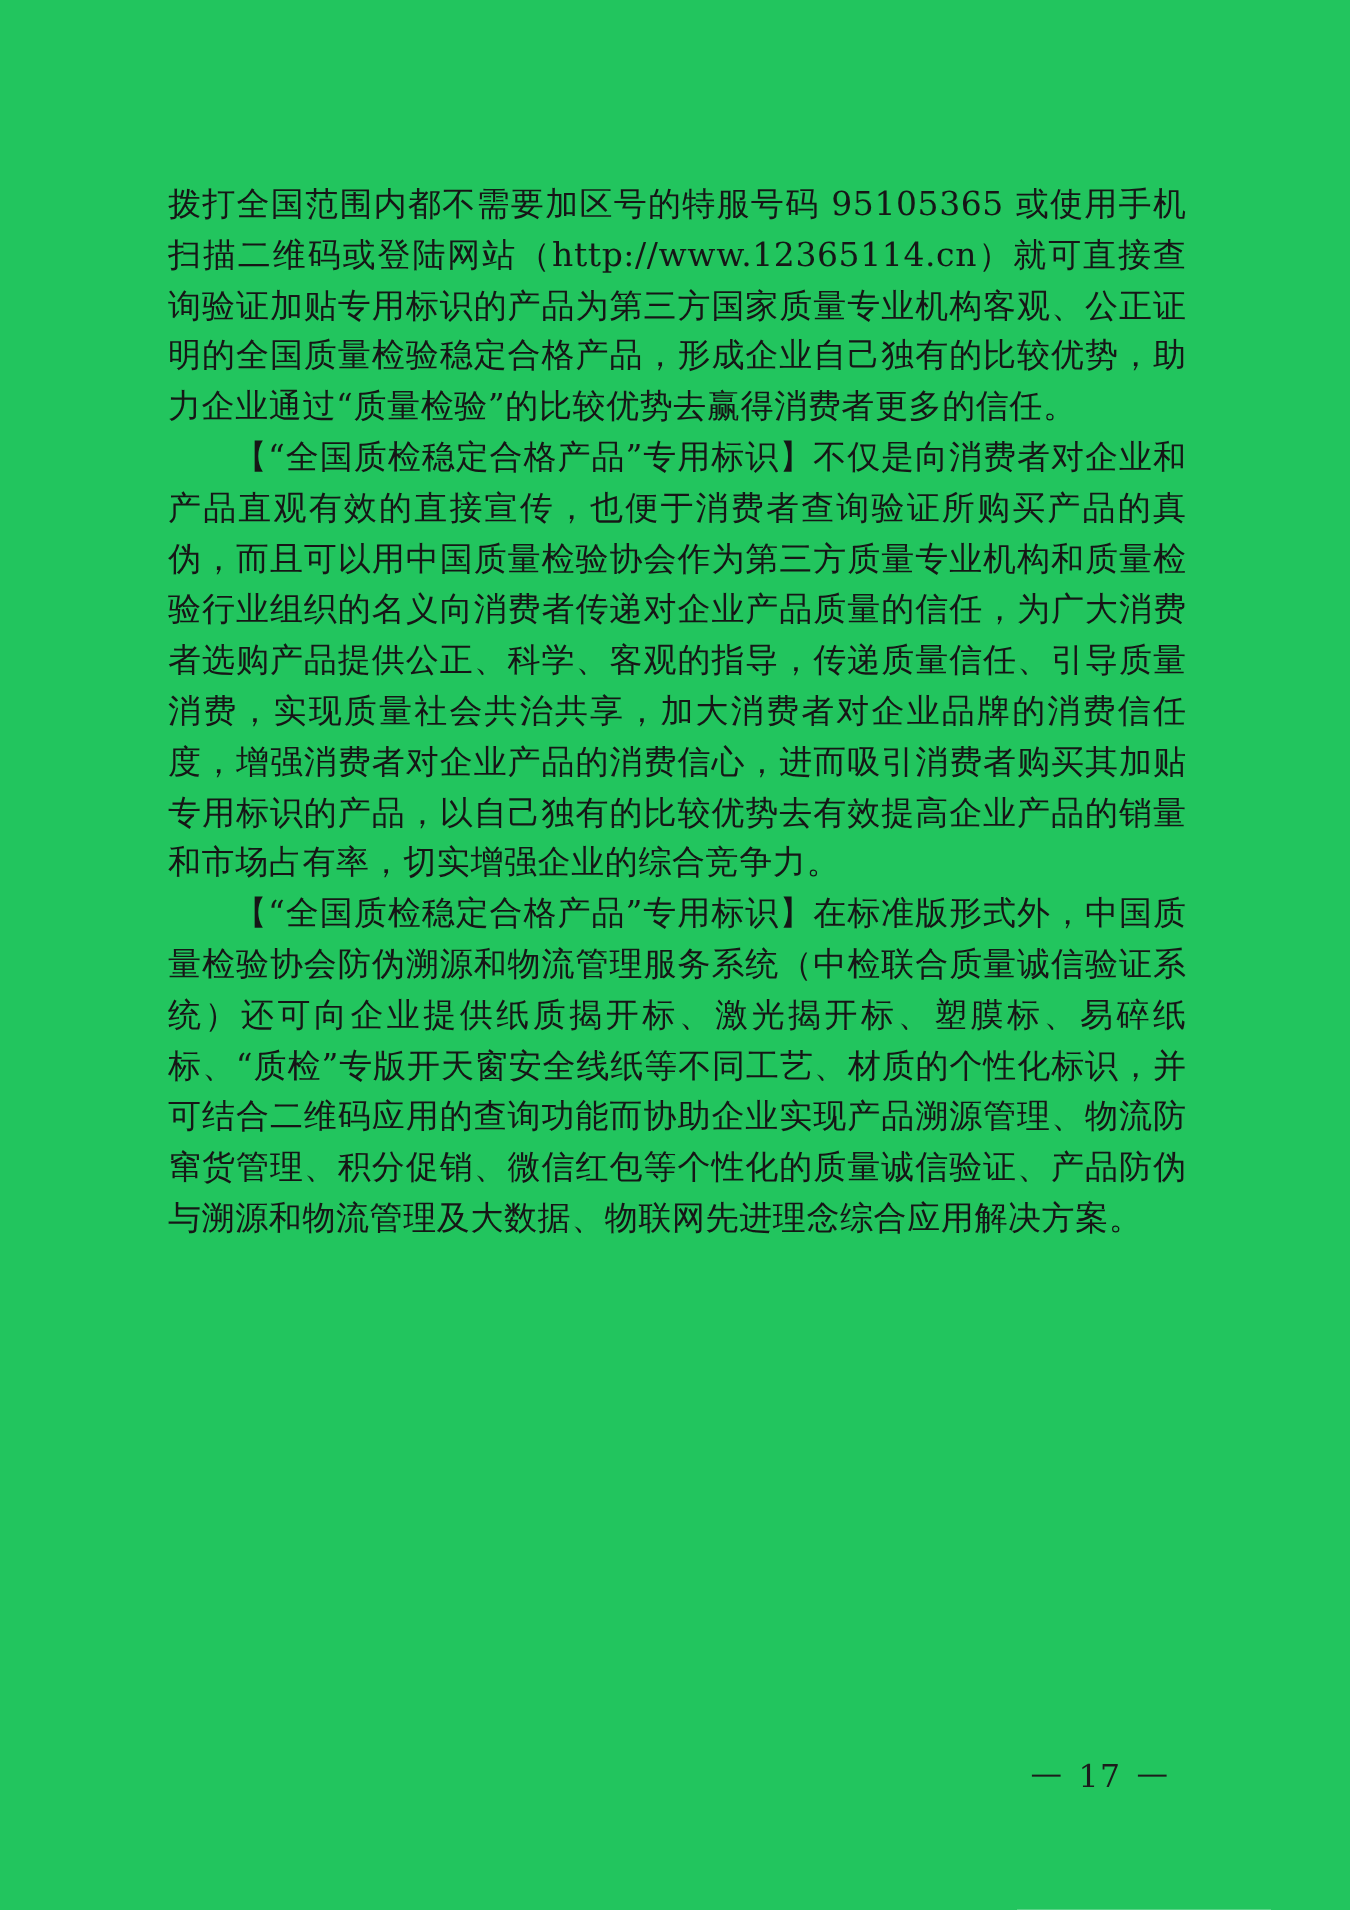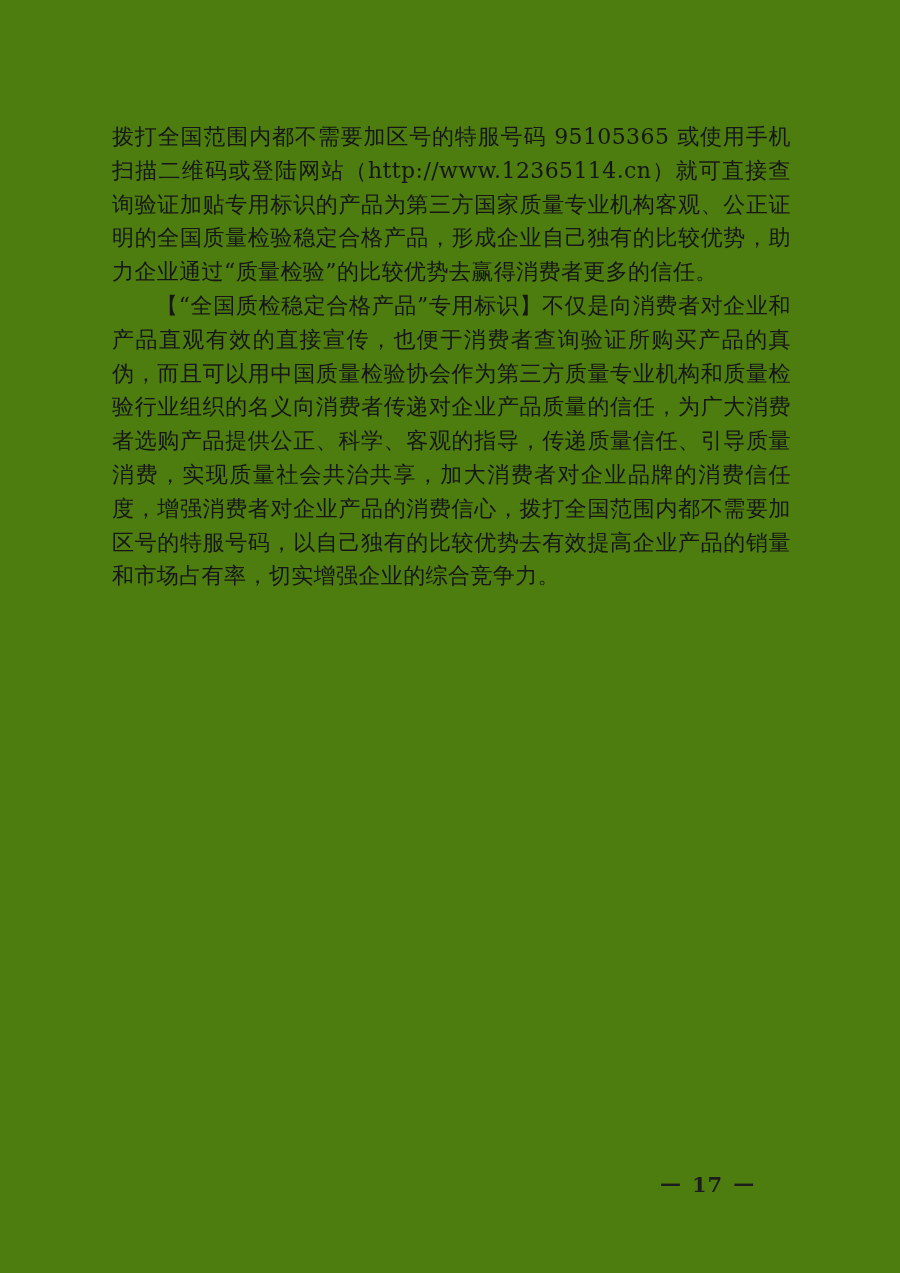--- a/index.html
+++ b/index.html
@@ -10,21 +10,21 @@
     width: 900px;
     height: 1273px;
     background: #ffffff;
     position: relative;
     font-family: "DejaVu Serif", "Liberation Serif", serif;
     overflow: hidden;
   }
   .page {
     position: absolute;
     inset: 0;
-    background: #4d7c0f;
+    background: #22c55e;
   }
   .text-block {
     position: absolute;
     left: 112px;
     top: 120px;
     width: 679px;
   }
   .para {
     margin: 0;
     padding: 0;
@@ -35,37 +35,37 @@
     text-align: justify;
     text-justify: inter-character;
     font-weight: 400;
   }
   .para.indent {
     text-indent: 2em;
   }
   .footer {
     position: absolute;
     top: 1172px;
-    left: 650px;
+    left: 677px;
     font-size: 21px;
     color: #1c1c1c;
     letter-spacing: 1px;
     white-space: nowrap;
-    font-weight: bold;
   }
   .footer .dash {
     display: inline-block;
     margin: 0 10px;
     transform: translateY(-2px);
   }
 </style>
 </head>
 <body>
 
 <div class="page">
   <div class="text-block">
     <p class="para">拨打全国范围内都不需要加区号的特服号码 95105365 或使用手机扫描二维码或登陆网站（http://www.12365114.cn）就可直接查询验证加贴专用标识的产品为第三方国家质量专业机构客观、公正证明的全国质量检验稳定合格产品，形成企业自己独有的比较优势，助力企业通过“质量检验”的比较优势去赢得消费者更多的信任。</p>
-    <p class="para indent">【“全国质检稳定合格产品”专用标识】不仅是向消费者对企业和产品直观有效的直接宣传，也便于消费者查询验证所购买产品的真伪，而且可以用中国质量检验协会作为第三方质量专业机构和质量检验行业组织的名义向消费者传递对企业产品质量的信任，为广大消费者选购产品提供公正、科学、客观的指导，传递质量信任、引导质量消费，实现质量社会共治共享，加大消费者对企业品牌的消费信任度，增强消费者对企业产品的消费信心，拨打全国范围内都不需要加区号的特服号码，以自己独有的比较优势去有效提高企业产品的销量和市场占有率，切实增强企业的综合竞争力。</p>
+    <p class="para indent">【“全国质检稳定合格产品”专用标识】不仅是向消费者对企业和产品直观有效的直接宣传，也便于消费者查询验证所购买产品的真伪，而且可以用中国质量检验协会作为第三方质量专业机构和质量检验行业组织的名义向消费者传递对企业产品质量的信任，为广大消费者选购产品提供公正、科学、客观的指导，传递质量信任、引导质量消费，实现质量社会共治共享，加大消费者对企业品牌的消费信任度，增强消费者对企业产品的消费信心，进而吸引消费者购买其加贴专用标识的产品，以自己独有的比较优势去有效提高企业产品的销量和市场占有率，切实增强企业的综合竞争力。</p>
+    <p class="para indent">【“全国质检稳定合格产品”专用标识】在标准版形式外，中国质量检验协会防伪溯源和物流管理服务系统（中检联合质量诚信验证系统）还可向企业提供纸质揭开标、激光揭开标、塑膜标、易碎纸标、“质检”专版开天窗安全线纸等不同工艺、材质的个性化标识，并可结合二维码应用的查询功能而协助企业实现产品溯源管理、物流防窜货管理、积分促销、微信红包等个性化的质量诚信验证、产品防伪与溯源和物流管理及大数据、物联网先进理念综合应用解决方案。</p>
   </div>
   <div class="footer">
     <span class="dash">—</span><span>17</span><span class="dash">—</span>
   </div>
 </div>
 
 </body></html>

